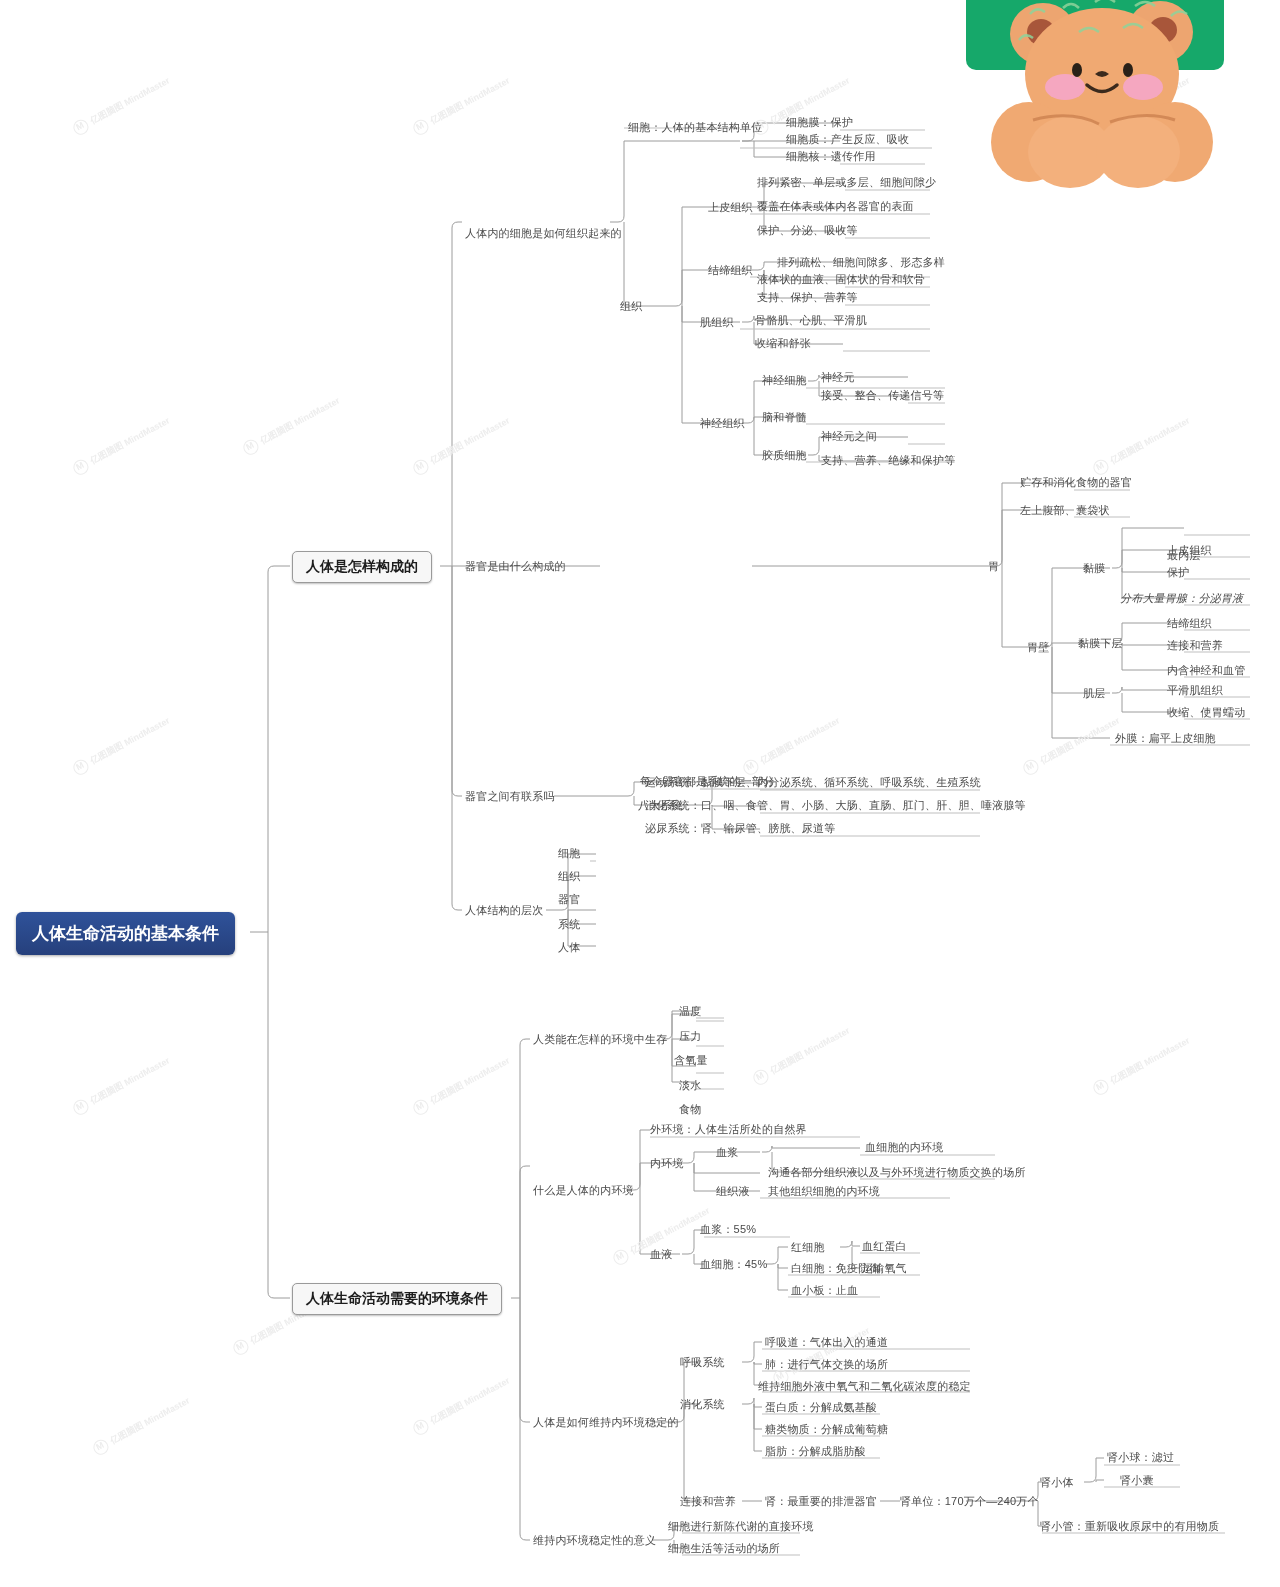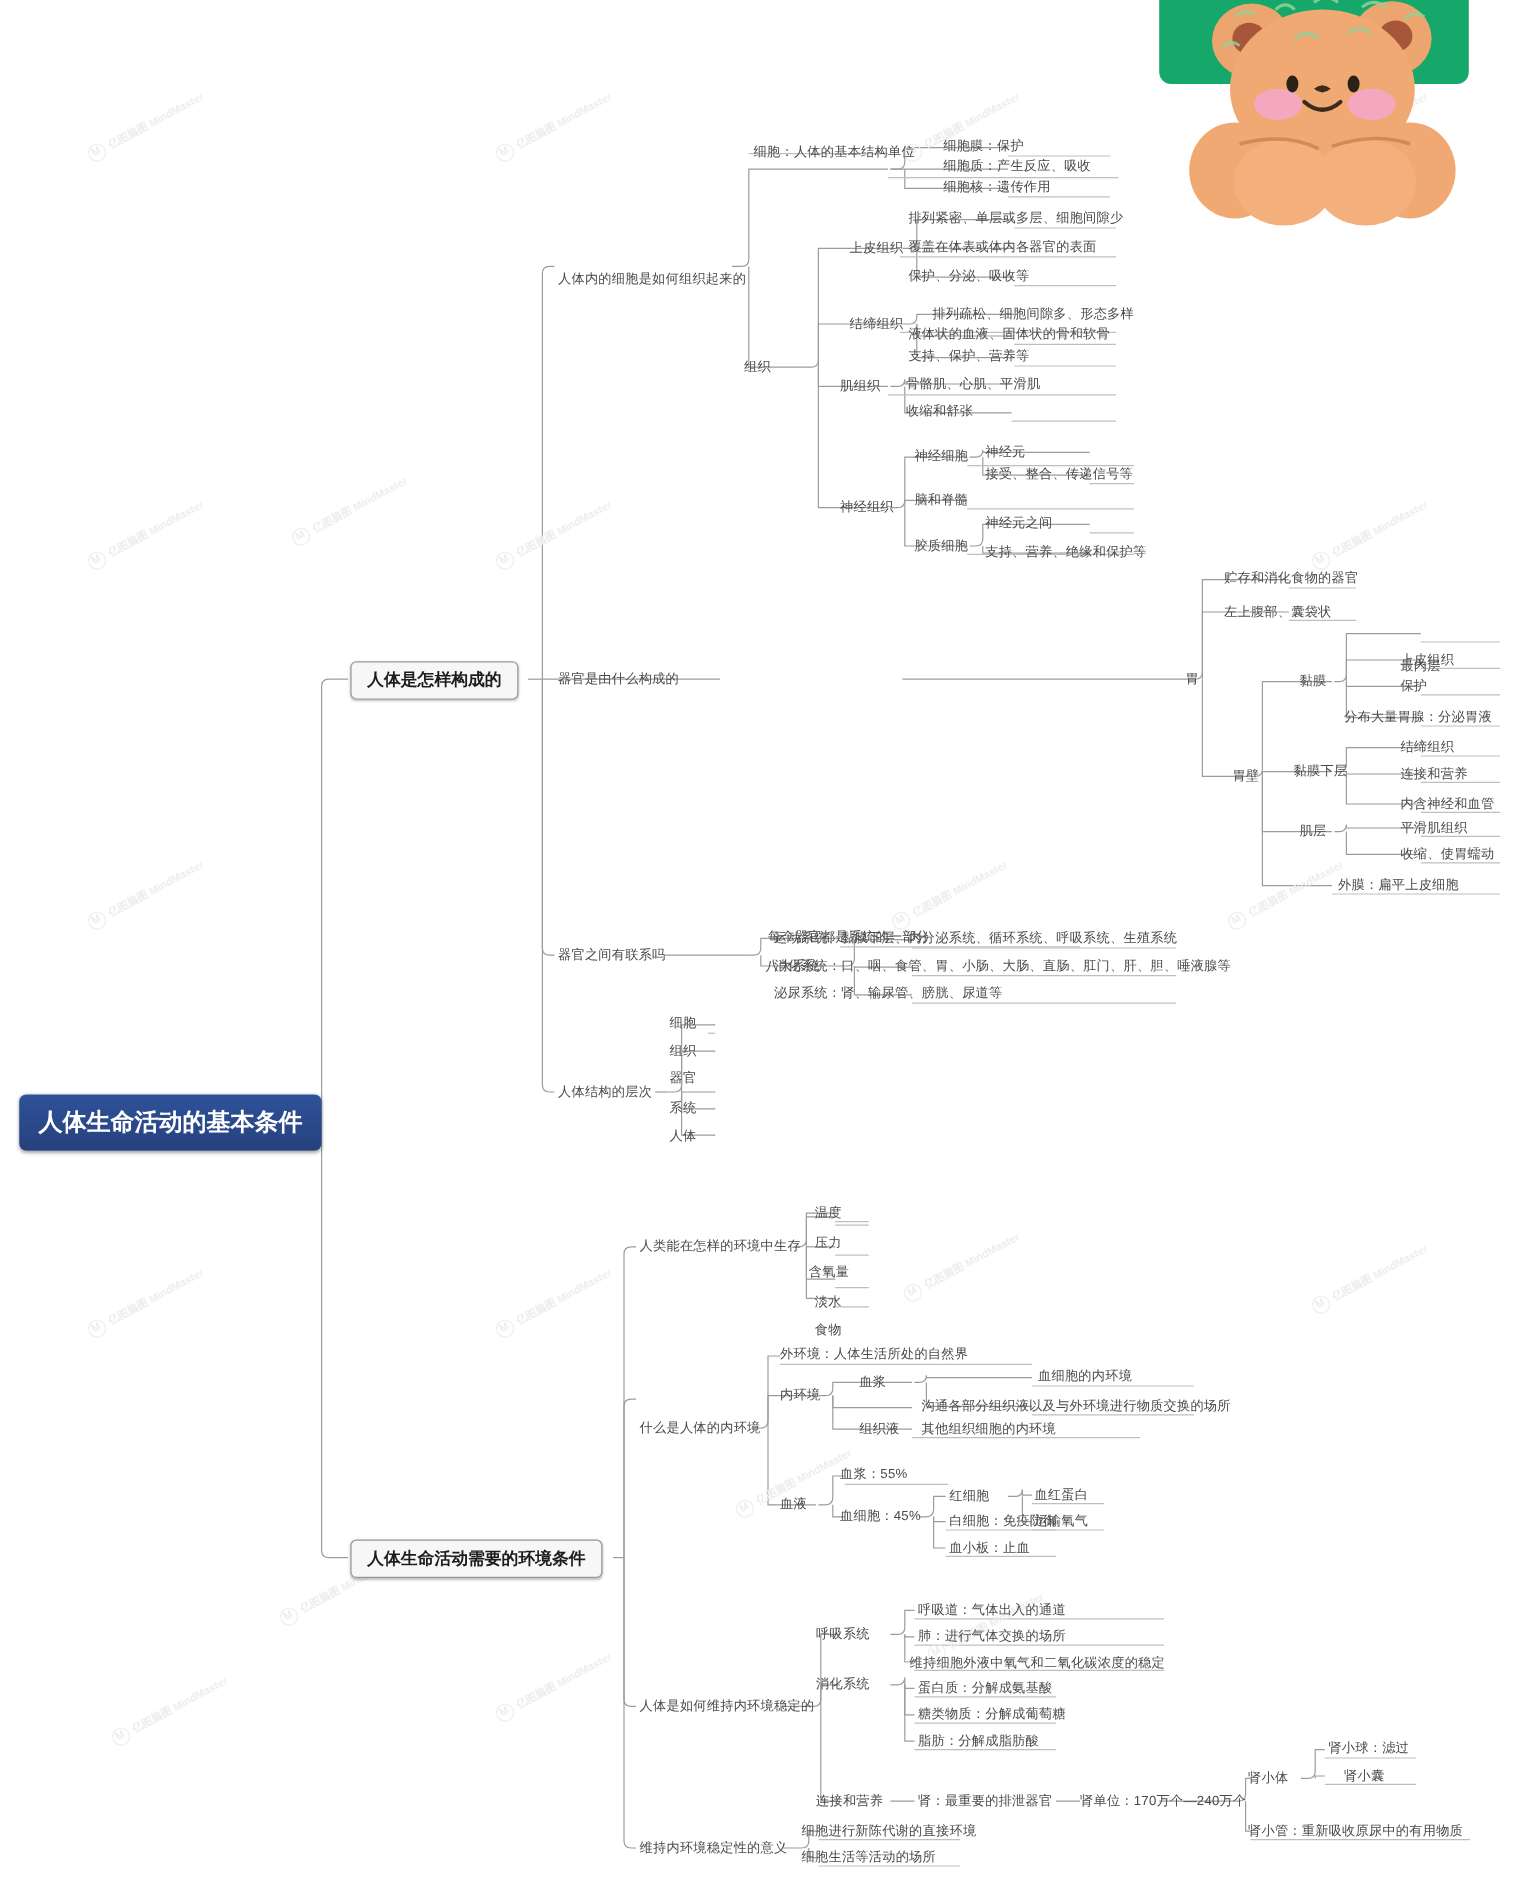--- a/index.html
+++ b/index.html
@@ -42,21 +42,21 @@
     letter-spacing:.2px;
   }
   .node.wrap { white-space:normal; }
 
   .root {
     position:absolute;
     background:#2b4e91;
     background:linear-gradient(180deg,#2f529a 0%,#26407c 100%);
     color:#ffffff;
     font-weight:bold;
-    font-size:20px;
+    font-size:17px;
     padding:10px 16px;
     border-radius:6px;
     box-shadow:0 1px 3px rgba(0,0,0,.35);
     white-space:nowrap;
   }
   .branch {
     position:absolute;
     background:#f7f7f7;
     color:#1d1d1d;
     font-weight:bold;
@@ -396,21 +396,21 @@
   <div class="node" style="left:988px;top:559px;">胃</div>
   <div class="node" style="left:1020px;top:475px;">贮存和消化食物的器官</div>
   <div class="node" style="left:1020px;top:503px;">左上腹部、囊袋状</div>
 
   <div class="node" style="left:1027px;top:640px;">胃壁</div>
 
   <div class="node" style="left:1083px;top:561px;">黏膜</div>
   <div class="node" style="left:1167px;top:548px;">最内层</div>
   <div class="node" style="left:1167px;top:543px;">上皮组织</div>
   <div class="node" style="left:1167px;top:565px;">保护</div>
-  <div class="node" style="left:1120px;top:591px;">分布大量胃腺：分泌胃液</div>
+  <div class="node" style="left:1120px;top:591px;font-style:italic;">分布大量胃腺：分泌胃液</div>
 
   <div class="node" style="left:1078px;top:636px;">黏膜下层</div>
   <div class="node" style="left:1167px;top:616px;">结缔组织</div>
   <div class="node" style="left:1167px;top:638px;">连接和营养</div>
   <div class="node" style="left:1167px;top:663px;">内含神经和血管</div>
 
   <div class="node" style="left:1083px;top:686px;">肌层</div>
   <div class="node" style="left:1167px;top:683px;">平滑肌组织</div>
   <div class="node" style="left:1167px;top:705px;">收缩、使胃蠕动</div>
 

